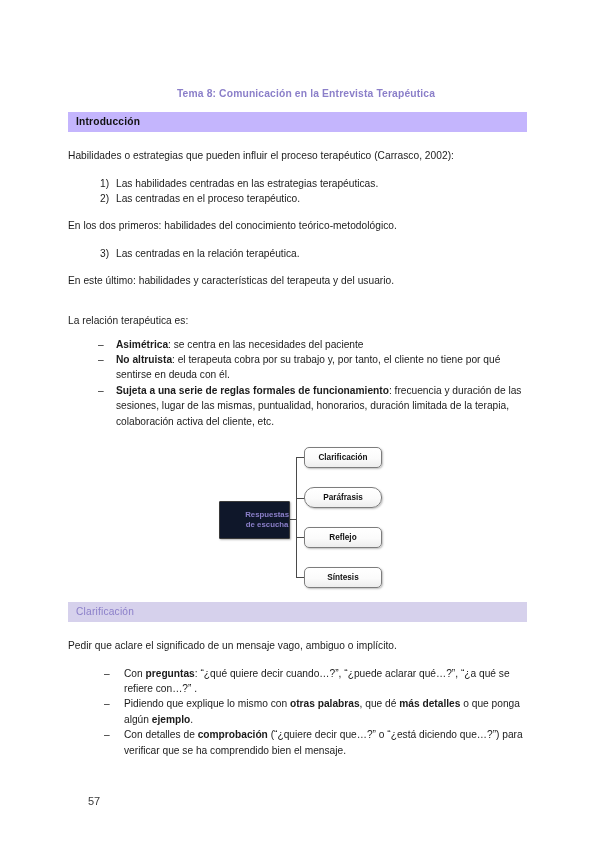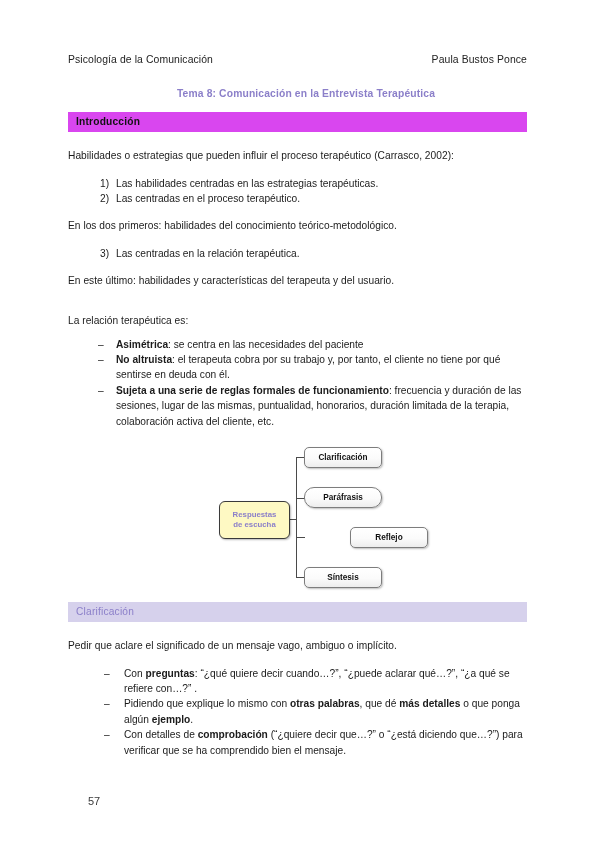--- a/index.html
+++ b/index.html
@@ -62,21 +62,21 @@
   
   .bar {
     box-sizing: border-box;
     width: 459px;
     padding: 4px 8px 5px 8px;
     font-size: 10.2px;
     font-weight: bold;
     letter-spacing: 0.2px;
   }
   .bar-dark {
-    background: #d946ef;
+    background: #c4b5fd;
     color: #111111;
   }
   .bar-light {
     background: #d6d1ec;
     color: #8b7fc9;
     font-weight: normal;
   }
 
   
   p.para {
@@ -126,25 +126,25 @@
     height: 150px;
   }
   .node-root {
     position: absolute;
     left: 151px;
     top: 58px;
     width: 71px;
     height: 38px;
     box-sizing: border-box;
     border: 1.2px solid #3a3a3a;
-    border-radius: 6px;
-    background: #fef9c3;
+    border-radius: 1px;
+    background: #0f172a;
     display: flex;
     align-items: center;
-    justify-content: center;
+    justify-content: flex-end;
     text-align: center;
     font-size: 7.8px;
     font-weight: bold;
     color: #8b7fc9;
     line-height: 10.5px;
     box-shadow: 1px 1px 2px rgba(0,0,0,0.28);
   }
   .node-leaf {
     position: absolute;
     left: 236px;
@@ -194,24 +194,20 @@
     font-size: 11px;
     color: #3a3a3a;
     padding-left: 20px;
   }
 </style>
 </head>
 <body>
 
 <div class="page">
 
-  <div class="run-head">
-    <span>Psicología de la Comunicación</span>
-    <span>Paula Bustos Ponce</span>
-  </div>
 
   <div class="doc-title">Tema 8: Comunicación en la Entrevista Terapéutica</div>
 
   <div class="content">
 
     <div class="bar bar-dark">Introducción</div>
 
     <div class="sp-16"></div>
     <p class="para">Habilidades o estrategias que pueden influir el proceso terapéutico (Carrasco, 2002):</p>
 
@@ -279,21 +275,21 @@
           <span>de escucha</span>
         </span>
       </div>
 
       <div class="node-leaf" style="top:4px;">
         <span>Clarificación</span>
       </div>
       <div class="node-leaf" style="top:44px;border-radius:10px;">
         <span>Paráfrasis</span>
       </div>
-      <div class="node-leaf" style="top:84px;margin-left:46px;">
+      <div class="node-leaf" style="top:84px;">
         <span>Reflejo</span>
       </div>
       <div class="node-leaf" style="top:124px;">
         <span>Síntesis</span>
       </div>
     </div>
 
     <div class="sp-9"></div>
     <div class="bar bar-light">Clarificación</div>
 

